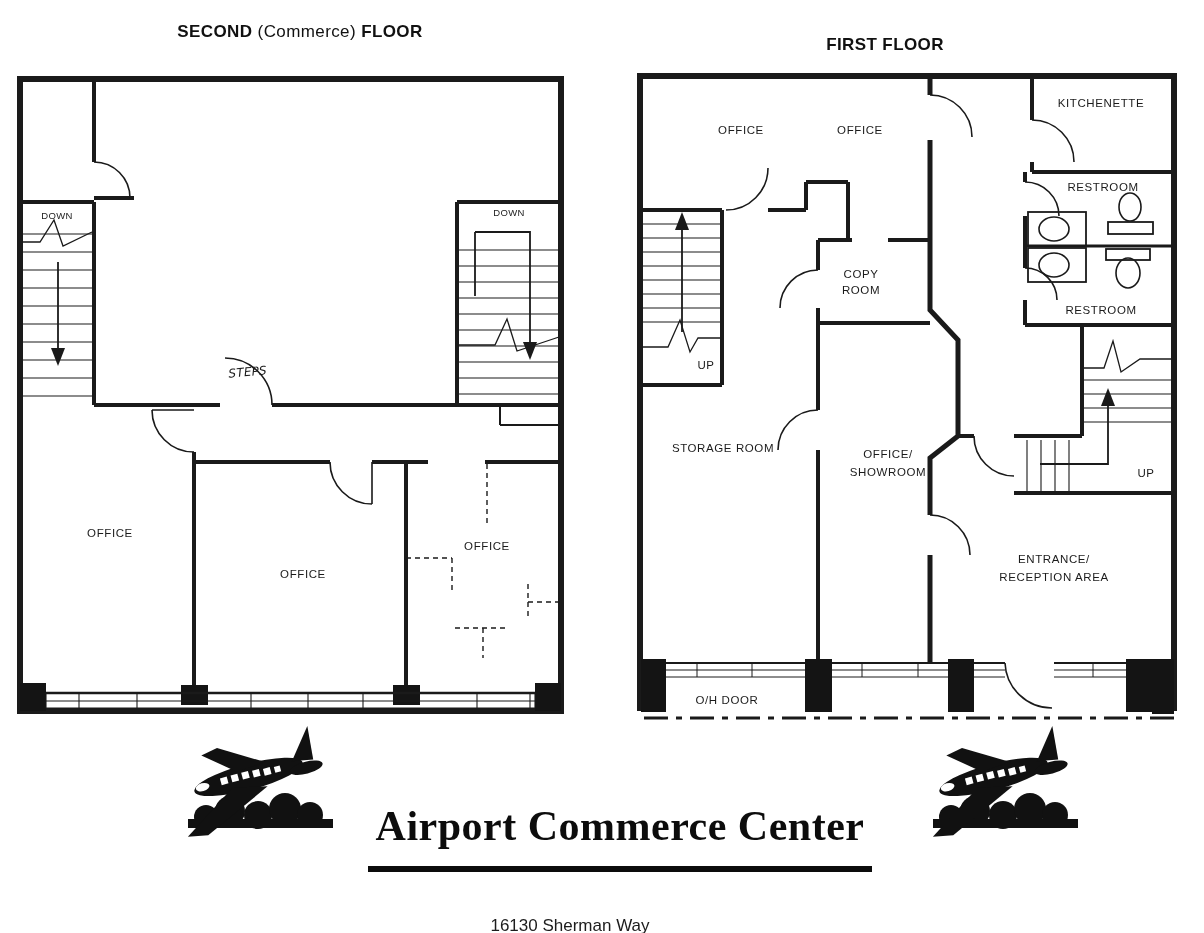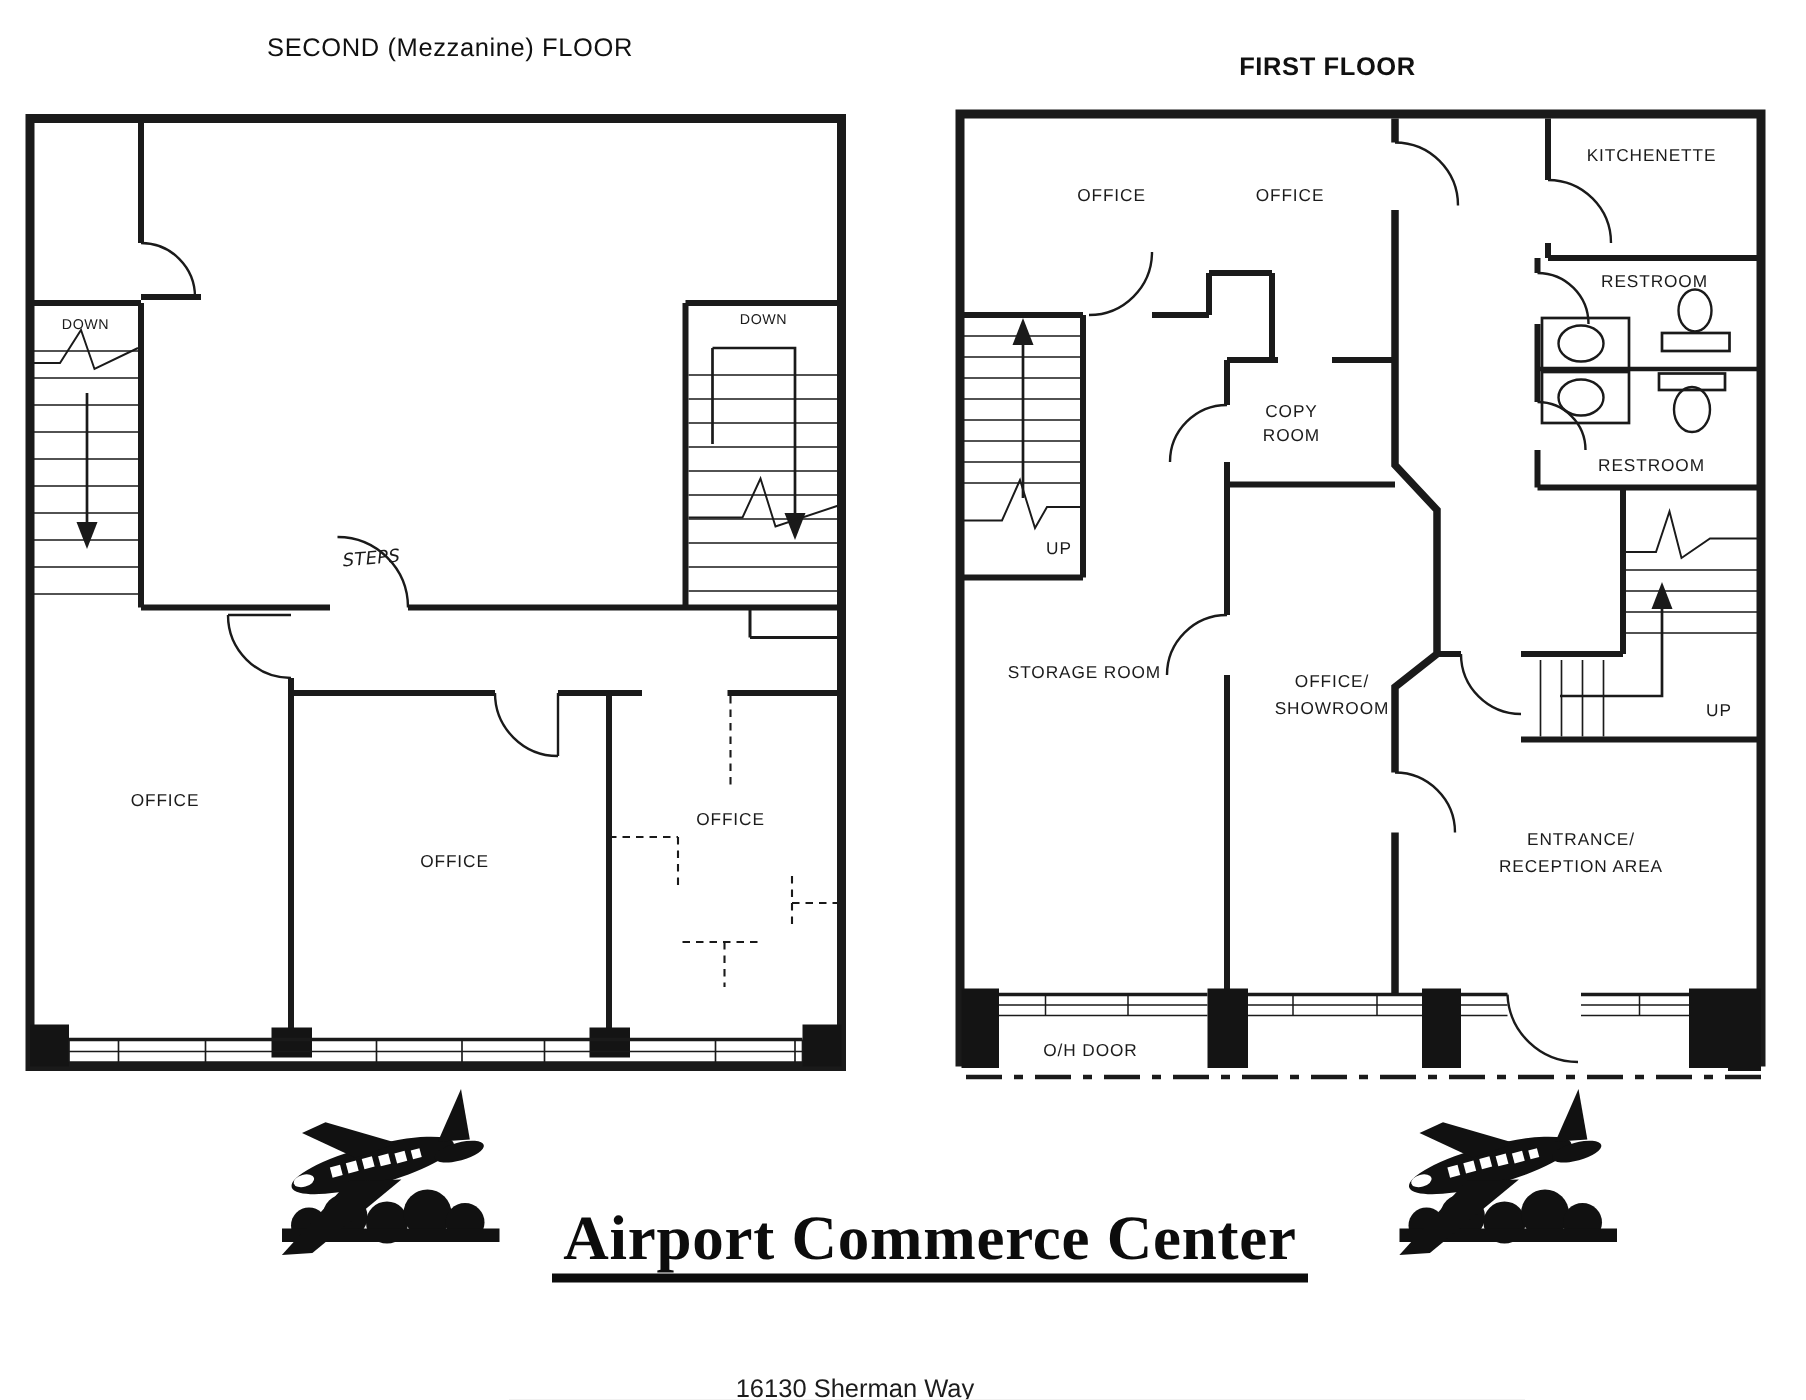--- a/index.html
+++ b/index.html
@@ -1,27 +1,27 @@
 <!DOCTYPE html>
 <html><head>
 <meta charset="utf-8">
 <style>
   html,body{margin:0;padding:0;background:#e8e8e8;}
   .page{position:relative;width:1204px;height:933px;background:#ffffff;overflow:hidden;
         font-family:"Liberation Sans",sans-serif;color:#1a1a1a;}
   .page svg{position:absolute;left:0;top:0;}
   .floor-title{position:absolute;top:22px;font-size:17px;letter-spacing:.4px;color:#111;
                text-align:center;white-space:nowrap;}
-  .floor-title .b{font-weight:normal;}
+  .floor-title .b{font-weight:bold;}
   .ft-left{left:100px;width:400px;}
   .ft-right{left:735px;width:300px;font-weight:bold;margin-top:13px;}
   .brand{position:absolute;top:804px;left:280px;width:680px;text-align:center;}
   .brand .name{display:inline-block;font-family:"Liberation Serif",serif;font-weight:bold;
                font-size:42px;letter-spacing:.5px;color:#0c0c0c;
-               border-bottom:6px solid #0c0c0c;padding:0 8px 1px 8px;line-height:1.05;}
+               border-bottom:6px solid #0c0c0c;padding:0 8px 18px 8px;line-height:1.05;}
   .addr{position:absolute;top:866px;left:400px;width:340px;text-align:center;
         font-size:17px;line-height:1.45;color:#1c1c1c;margin-top:48px;}
   
   .w{stroke:#1a1a1a;fill:none;}
   text{fill:#1b1b1b;font-family:"Liberation Sans",sans-serif;letter-spacing:.6px;}
   .lbl{font-size:11.5px;}
   .sm{font-size:9.5px;letter-spacing:.4px;}
   .steps{font-size:12px;font-style:italic;font-family:"DejaVu Sans",sans-serif;letter-spacing:.2px;}
 </style>
 </head>
@@ -201,21 +201,21 @@
           <rect x="107" y="39" width="6" height="6" fill="#fff"></rect>
         </g>
       </g>
     </defs>
     <use href="#plane-logo" x="168" y="735"></use>
     <use href="#plane-logo" x="913" y="735"></use>
   </svg>
 
   <div class="floor-title ft-left">
     <span class="b">SECOND</span>
-    <span>(Mezzanine)</span>
+    <span>(Commerce)</span>
     <span class="b">FLOOR</span>
   </div>
   <div class="floor-title ft-right">FIRST FLOOR</div>
 
   <div class="brand">
     <span class="name">Airport Commerce Center</span>
   </div>
   <div class="addr">
     <div>16130 Sherman Way</div>
   </div>

